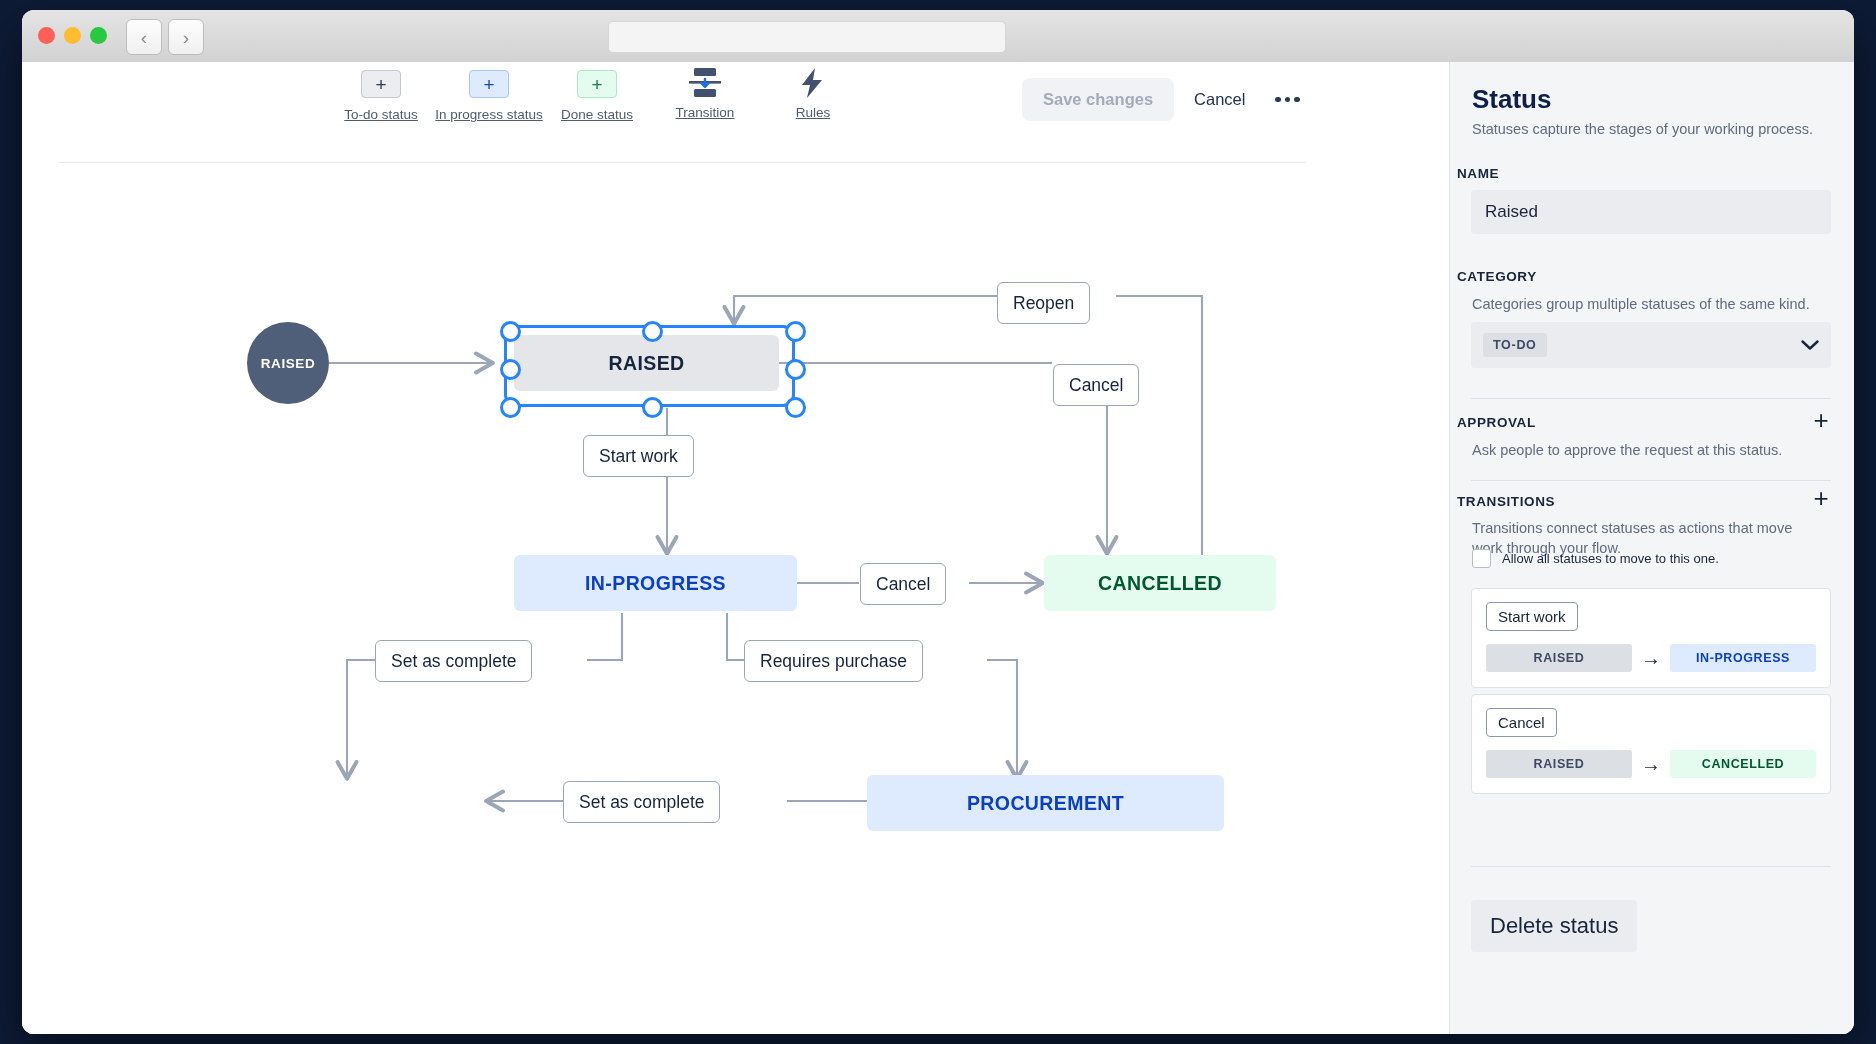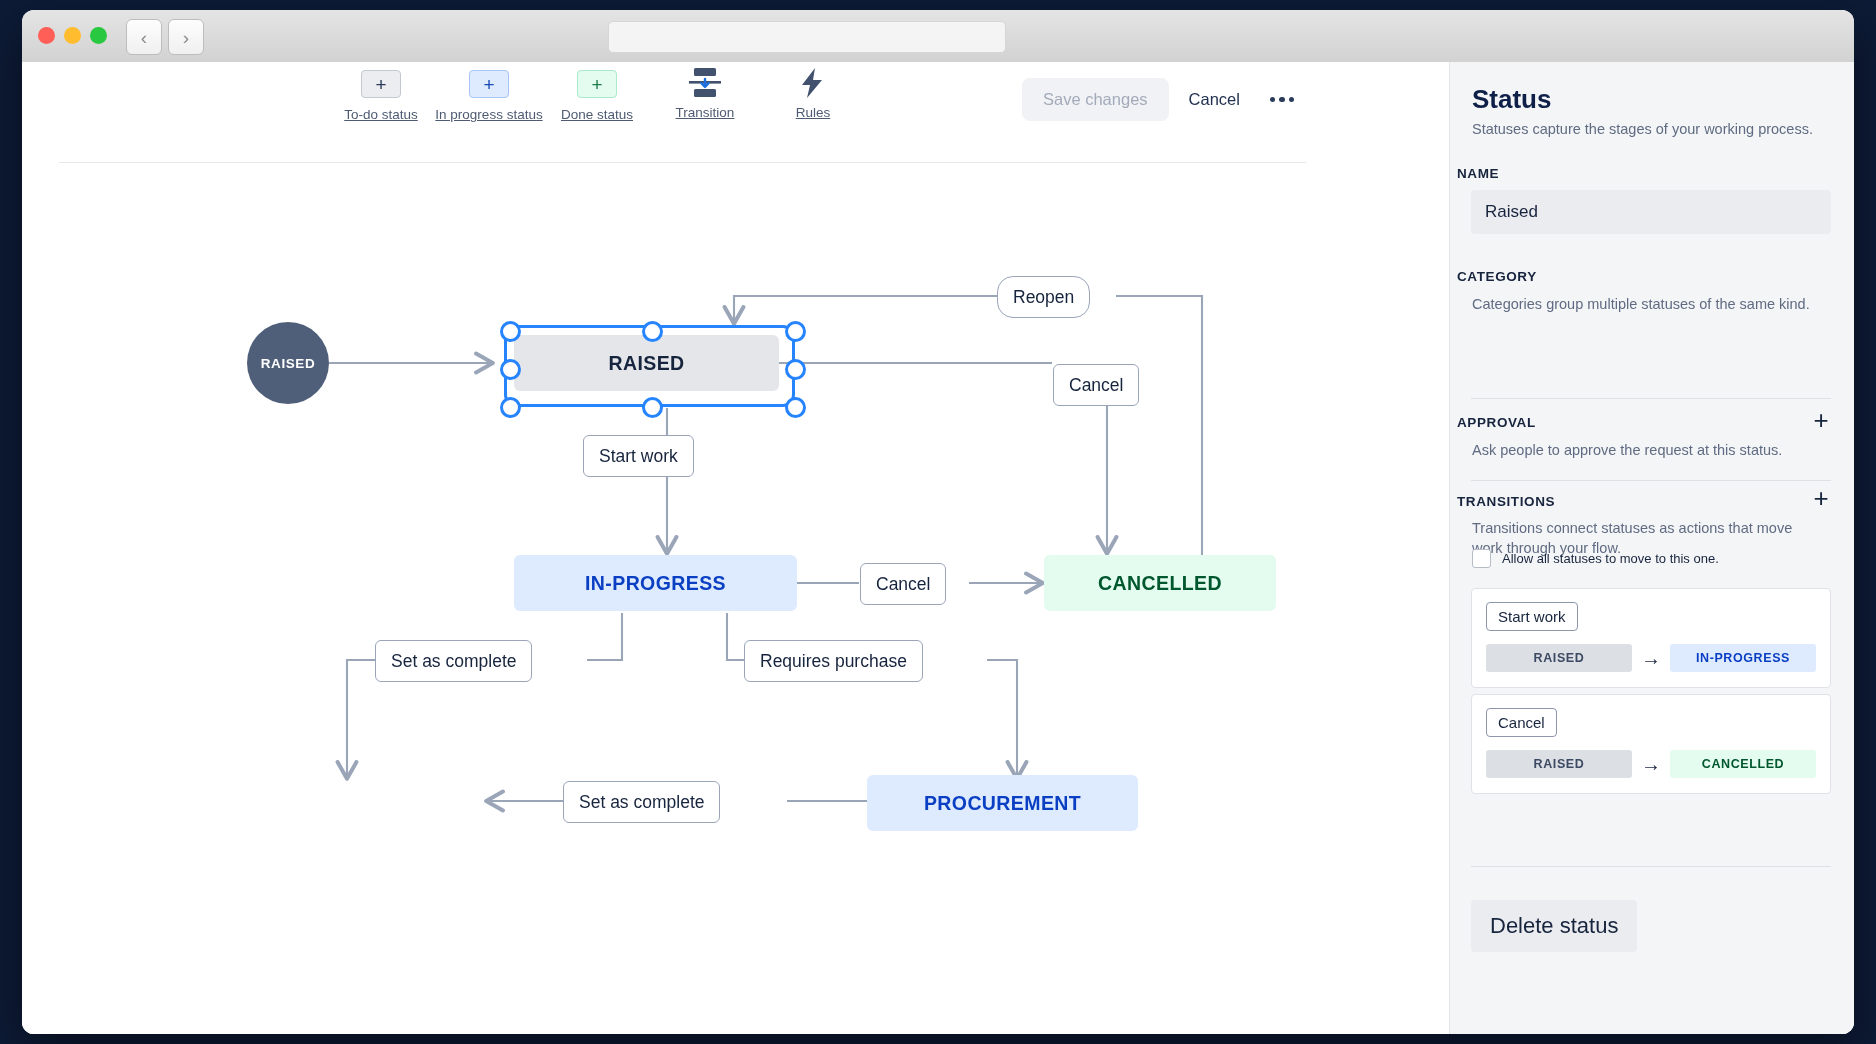--- a/index.html
+++ b/index.html
@@ -65,21 +65,21 @@
   }
   .plus-todo{background:#ebedf0;border:1px solid #c3c8d1;}
   .plus-prog{background:#deebff;border:1px solid #a7c6f5;color:#1b4bb5;}
   .plus-done{background:#e3fcef;border:1px solid #abe9ca;color:#1f7a4d;}
   .toollabel{font-size:13.5px;color:#4e5b73;white-space:nowrap;text-decoration:underline;}
   .iconbox{height:26px;display:flex;align-items:center;justify-content:center;}
 
   .actions{position:absolute;left:1000px;top:16px;display:flex;align-items:center;gap:6px;}
   .savebtn{
     background:#f1f2f5;border:none;border-radius:8px;
-    padding:12px 21px;font-size:16.5px;color:#a3abba;font-weight:400;
+    padding:12px 21px;font-size:16.5px;color:#a3abba;font-weight:700;
     font-family:"Liberation Sans",sans-serif;
   }
   .cancelbtn{
     background:transparent;border:none;padding:12px 14px;
     font-size:16.5px;color:#22314f;font-family:"Liberation Sans",sans-serif;
   }
   .moredots{
     width:44px;height:42px;display:flex;align-items:center;justify-content:center;
     gap:4px;
   }
@@ -310,42 +310,50 @@
           <div class="handle" style="left:100%;top:0;"></div>
           <div class="handle" style="left:0;top:50%;"></div>
           <div class="handle" style="left:100%;top:50%;"></div>
           <div class="handle" style="left:0;top:100%;"></div>
           <div class="handle" style="left:50%;top:100%;"></div>
           <div class="handle" style="left:100%;top:100%;"></div>
         </div>
 
         <div class="node n-prog" style="left:492px;top:392px;width:283px;height:56px;">IN-PROGRESS</div>
         <div class="node n-canc" style="left:1022px;top:392px;width:232px;height:56px;">CANCELLED</div>
-        <div class="node n-proc" style="left:845px;top:612px;width:271px;height:56px;">PROCUREMENT</div>
-
-        <div class="tlabel" style="left:975px;top:113px;border-radius:16px;">Reopen</div>
+        <div class="node n-proc" style="left:845px;top:612px;width:357px;height:56px;">PROCUREMENT</div>
+
+        <div class="tlabel" style="left:975px;top:119px;">Reopen</div>
         <div class="tlabel" style="left:1031px;top:201px;">Cancel</div>
         <div class="tlabel" style="left:561px;top:272px;">Start work</div>
         <div class="tlabel" style="left:838px;top:400px;">Cancel</div>
         <div class="tlabel" style="left:353px;top:477px;">Set as complete</div>
         <div class="tlabel" style="left:722px;top:477px;">Requires purchase</div>
         <div class="tlabel" style="left:541px;top:618px;">Set as complete</div>
 
       </div>
     </div>
 
     <div class="panel">
       <div class="p-title">Status</div>
       <div class="p-sub">Statuses capture the stages of your working process.</div>
 
       <div class="p-lbl" style="top:104px;">NAME</div>
       <input class="namefield" value="Raised" style="">
 
       <div class="p-lbl" style="top:207px;">CATEGORY</div>
       <div class="p-desc" style="top:232px;">Categories group multiple statuses of the same kind.</div>
+      <div class="catbox">
+        <div class="catpill">TO-DO</div>
+        <div class="chev">
+          <svg width="18" height="11" viewBox="0 0 18 11">
+                <path d="M1.5 1.5 L9 8.5 L16.5 1.5" fill="none" stroke="#17243d" stroke-width="2.4" stroke-linecap="round" stroke-linejoin="round"></path>
+              </svg>
+        </div>
+      </div>
 
       <div class="p-rule" style="top:336px;"></div>
 
       <div class="p-lbl" style="top:353px;">APPROVAL</div>
       <div class="plusicon" style="top:347px;">+</div>
       <div class="p-desc" style="top:378px;">Ask people to approve the request at this status.</div>
 
       <div class="p-rule" style="top:418px;"></div>
 
       <div class="p-lbl" style="top:432px;">TRANSITIONS</div>

